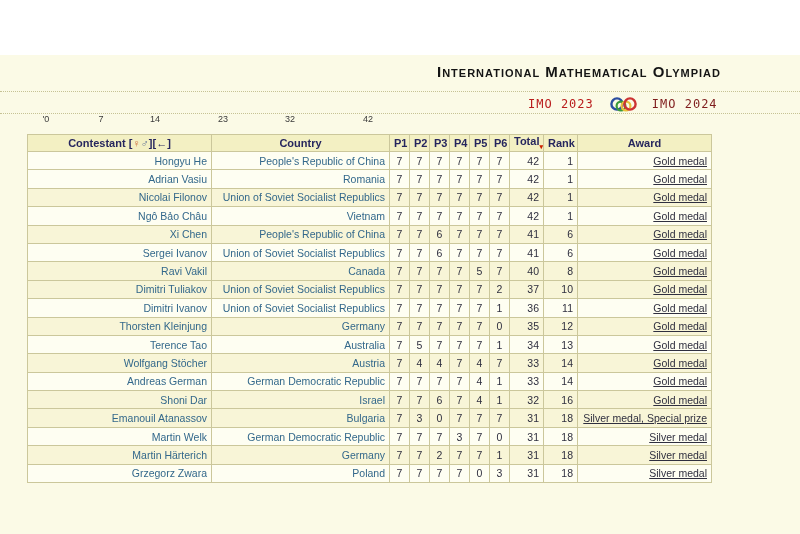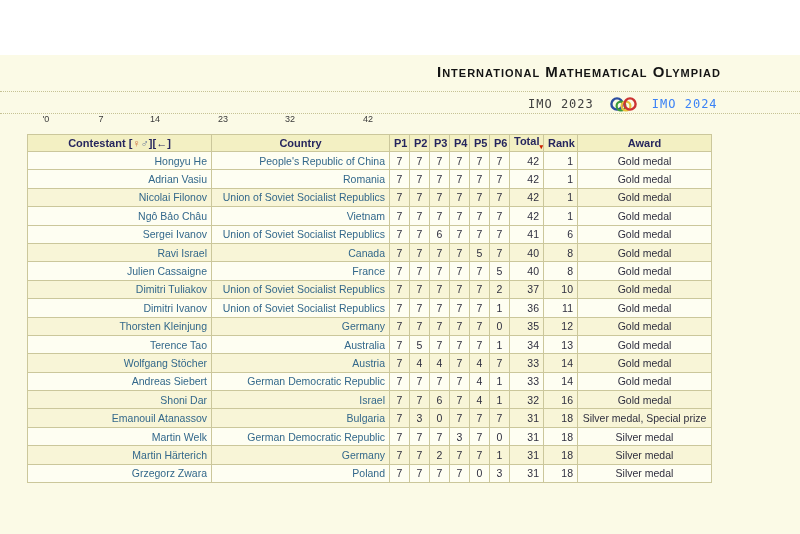--- a/index.html
+++ b/index.html
@@ -20,22 +20,22 @@
   }
   .dotline { position:absolute; left:0; width:800px; height:0; border-top:1px dotted #c6c294; }
   #dotline1 { top:91px; }
   #dotline2 { top:113px; }
   #nav {
     position:absolute; left:528px; top:94px; height:20px;
     display:flex; align-items:center; gap:14px;
     font-family:"DejaVu Sans Mono", monospace; font-size:12px; letter-spacing:1px;
   }
   .navlink { text-decoration:none; cursor:pointer; }
-  #nav-prev { color:#404040; }
-  #nav-next { color:#3b82f6; }
+  #nav-prev { color:#b91c1c; }
+  #nav-next { color:#7f1d1d; }
   #ruler { position:absolute; left:0; top:113px; width:420px; height:12px; }
   .ruler-label {
     position:absolute; top:1px; transform:translateX(-50%);
     font-size:9px; color:#3a3a3a; white-space:nowrap;
   }
   #results {
     position:absolute; left:27px; top:134px; width:684px;
     border-collapse:collapse; table-layout:fixed;
     font-size:10.5px; color:#2f2f3f;
   }
@@ -46,21 +46,21 @@
   #results th {
     height:14px; background:#f3f0c3; color:#26265e;
     font-weight:bold; font-size:11px; text-align:center;
   }
   #results td { height:18.4px; }
   tr.odd td  { background:#fefef2; }
   tr.even td { background:#f8f5d7; }
   td.c-name, td.c-country { text-align:right; }
   td.c-p { text-align:center; padding:0 2px; }
   td.c-total, td.c-rank { text-align:right; padding-right:6px; }
-  td.c-award { text-align:center; }
+  td.c-award { text-align:right;text-decoration:underline; }
   .link { color:#33688b; cursor:pointer; }
   .sym-female { color:#cc6633; cursor:pointer; }
   .sym-male { color:#667799; cursor:pointer; }
   .sym-back { color:#26265e; cursor:pointer; }
   .sort-caret { color:#cc2200; font-size:7px; vertical-align:-4px; }
   #imo-logo { display:block; cursor:pointer; }
 </style>
 </head>
 <body>
 
@@ -171,55 +171,55 @@
       <td class="c-p">7</td>
       <td class="c-p">7</td>
       <td class="c-p">7</td>
       <td class="c-p">7</td>
       <td class="c-p">7</td>
       <td class="c-p">7</td>
       <td class="c-total">42</td>
       <td class="c-rank">1</td>
       <td class="c-award">Gold medal</td>
     </tr>
+        <tr class="even">
+      <td class="c-name"><span class="link">Xi Chen</span></td>
+      <td class="c-country"><span class="link">People's Republic of China</span></td>
+      <td class="c-p">7</td>
+      <td class="c-p">7</td>
+      <td class="c-p">6</td>
+      <td class="c-p">7</td>
+      <td class="c-p">7</td>
+      <td class="c-p">7</td>
+      <td class="c-total">41</td>
+      <td class="c-rank">6</td>
+      <td class="c-award">Gold medal</td>
+    </tr>
         <tr class="odd">
       <td class="c-name"><span class="link">Sergei Ivanov</span></td>
       <td class="c-country"><span class="link">Union of Soviet Socialist Republics</span></td>
       <td class="c-p">7</td>
       <td class="c-p">7</td>
       <td class="c-p">6</td>
       <td class="c-p">7</td>
       <td class="c-p">7</td>
       <td class="c-p">7</td>
       <td class="c-total">41</td>
       <td class="c-rank">6</td>
       <td class="c-award">Gold medal</td>
     </tr>
         <tr class="even">
-      <td class="c-name"><span class="link">Ravi Israel</span></td>
+      <td class="c-name"><span class="link">Ravi Vakil</span></td>
       <td class="c-country"><span class="link">Canada</span></td>
       <td class="c-p">7</td>
       <td class="c-p">7</td>
       <td class="c-p">7</td>
       <td class="c-p">7</td>
       <td class="c-p">5</td>
       <td class="c-p">7</td>
-      <td class="c-total">40</td>
-      <td class="c-rank">8</td>
-      <td class="c-award">Gold medal</td>
-    </tr>
-        <tr class="odd">
-      <td class="c-name"><span class="link">Julien Cassaigne</span></td>
-      <td class="c-country"><span class="link">France</span></td>
-      <td class="c-p">7</td>
-      <td class="c-p">7</td>
-      <td class="c-p">7</td>
-      <td class="c-p">7</td>
-      <td class="c-p">7</td>
-      <td class="c-p">5</td>
       <td class="c-total">40</td>
       <td class="c-rank">8</td>
       <td class="c-award">Gold medal</td>
     </tr>
         <tr class="even">
       <td class="c-name"><span class="link">Dimitri Tuliakov</span></td>
       <td class="c-country"><span class="link">Union of Soviet Socialist Republics</span></td>
       <td class="c-p">7</td>
       <td class="c-p">7</td>
       <td class="c-p">7</td>
@@ -276,21 +276,21 @@
       <td class="c-p">4</td>
       <td class="c-p">4</td>
       <td class="c-p">7</td>
       <td class="c-p">4</td>
       <td class="c-p">7</td>
       <td class="c-total">33</td>
       <td class="c-rank">14</td>
       <td class="c-award">Gold medal</td>
     </tr>
         <tr class="odd">
-      <td class="c-name"><span class="link">Andreas Siebert</span></td>
+      <td class="c-name"><span class="link">Andreas German</span></td>
       <td class="c-country"><span class="link">German Democratic Republic</span></td>
       <td class="c-p">7</td>
       <td class="c-p">7</td>
       <td class="c-p">7</td>
       <td class="c-p">7</td>
       <td class="c-p">4</td>
       <td class="c-p">1</td>
       <td class="c-total">33</td>
       <td class="c-rank">14</td>
       <td class="c-award">Gold medal</td>

